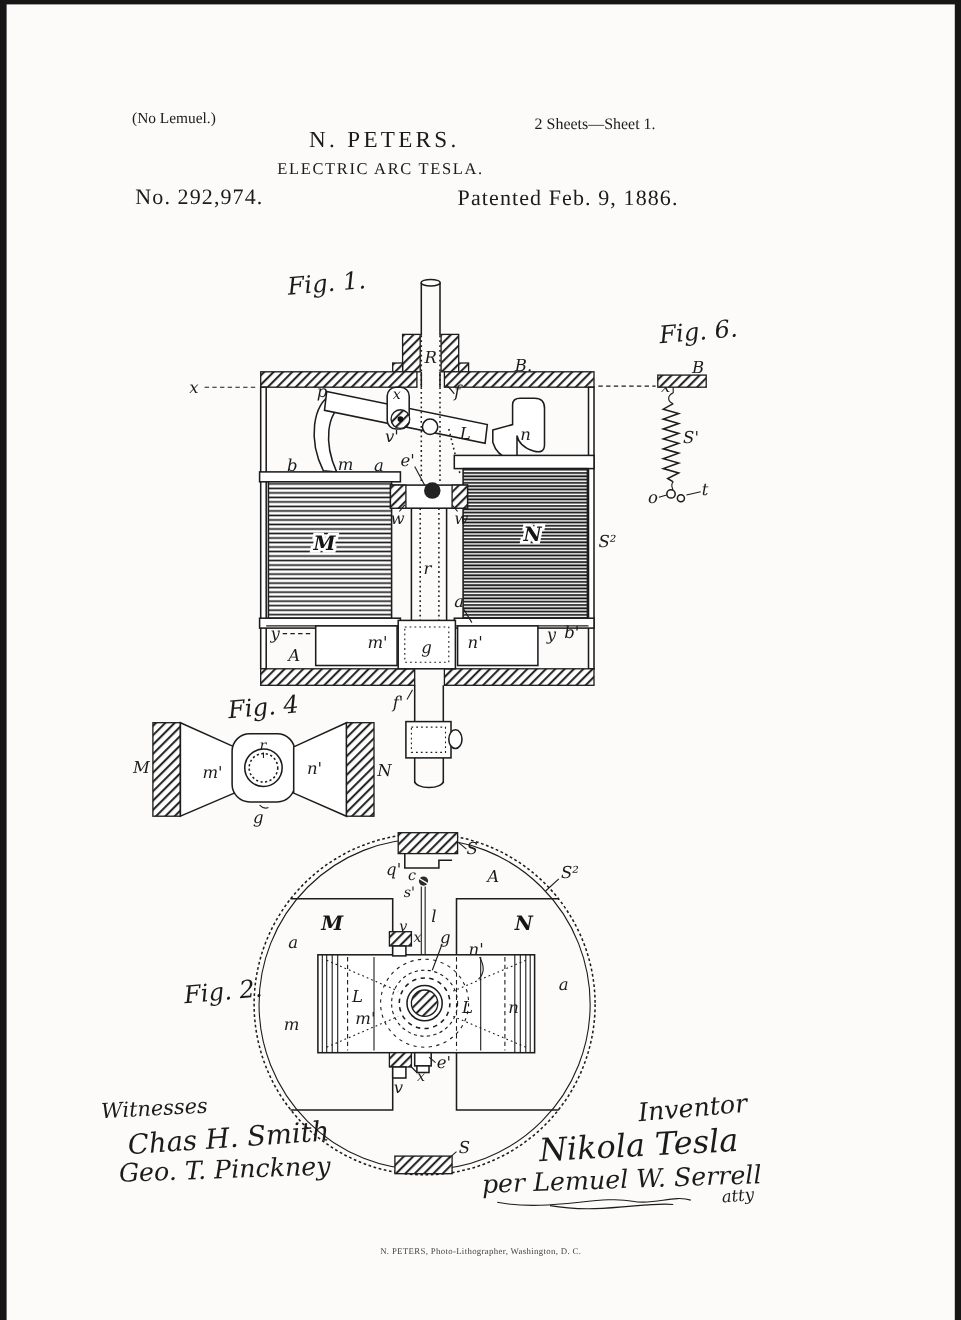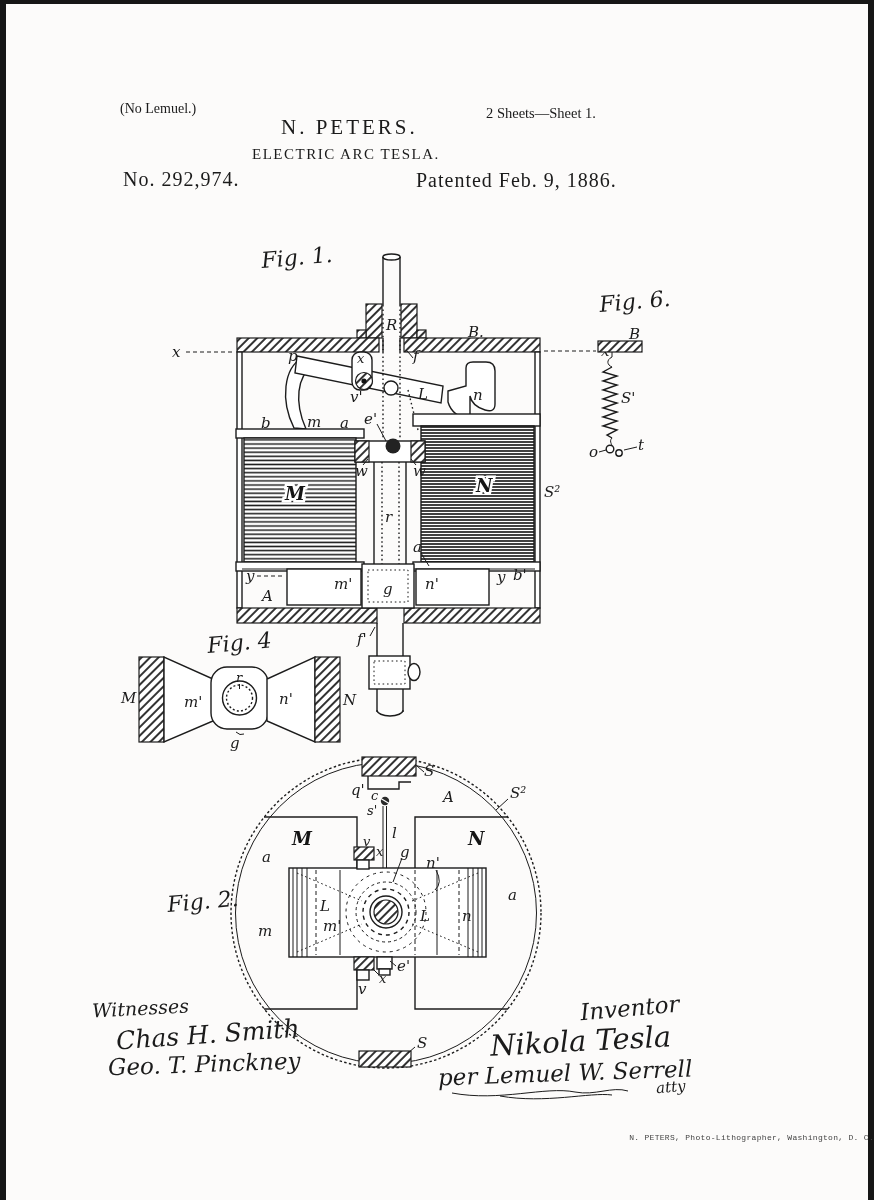--- a/index.html
+++ b/index.html
@@ -329,14 +329,14 @@
   <div class="txt" style="left:399px;top:169px;font-size:20px;letter-spacing:1px;margin-left:17px;">Patented Feb. 9, 1886.</div>
 
   <div class="txt script" style="left:92px;top:997px;font-size:19px;transform:rotate(-3deg);">Witnesses</div>
   <div class="txt script" style="left:116px;top:1020px;font-size:25px;transform:rotate(-4deg);">Chas H. Smith</div>
   <div class="txt script" style="left:108px;top:1051px;font-size:23px;transform:rotate(-2deg);">Geo. T. Pinckney</div>
   <div class="txt script" style="left:580px;top:995px;font-size:23px;transform:rotate(-5deg);">Inventor</div>
   <div class="txt script" style="left:490px;top:1024px;font-size:29px;transform:rotate(-3deg);">Nikola Tesla</div>
   <div class="txt script" style="left:438px;top:1060px;font-size:23px;transform:rotate(-2deg);">per Lemuel W. Serrell</div>
   <div class="txt script" style="left:656px;top:1078px;font-size:15px;transform:rotate(-5deg);">atty</div>
 
-  <div class="txt" style="left:0;width:874px;top:1133px;text-align:right;font-size:8px;color:#444;font-family:Liberation Mono, monospace;letter-spacing:0.3px;">N. PETERS, Photo-Lithographer, Washington, D. C.</div>
+  <div class="txt" style="left:0;width:874px;top:1133px;text-align:center;font-size:8px;color:#444;font-family:Liberation Serif, serif;letter-spacing:0.3px;">N. PETERS, Photo-Lithographer, Washington, D. C.</div>
 </div>
 
 </body></html>

